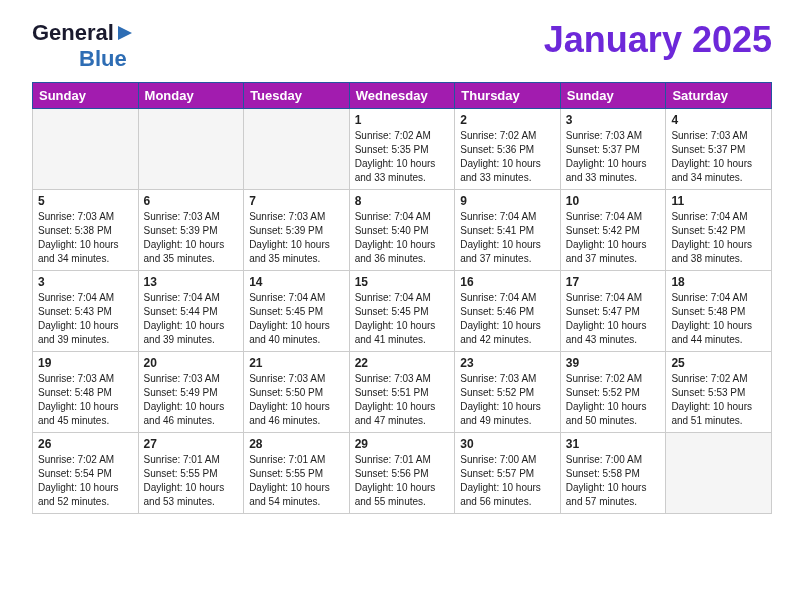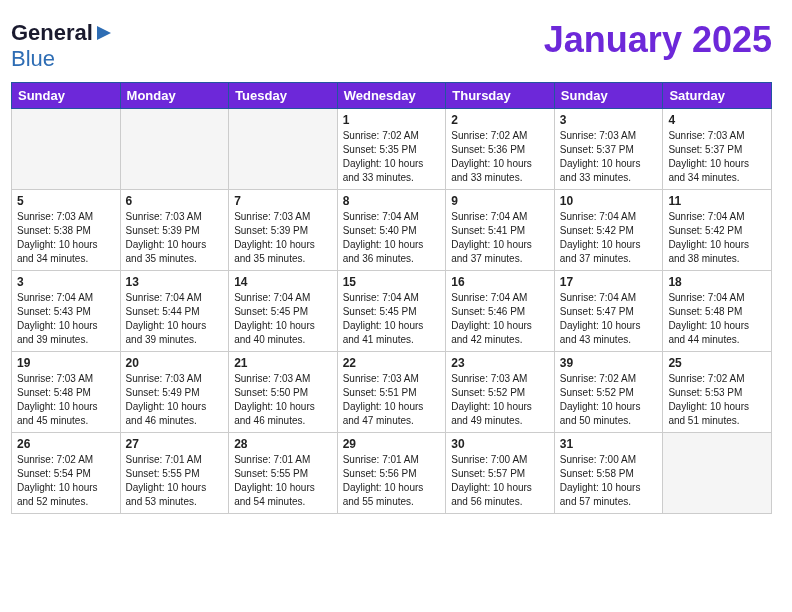--- a/index.html
+++ b/index.html
@@ -4,21 +4,21 @@
   <style>
     * { box-sizing: border-box; margin: 0; padding: 0; }
     body {
       font-family: Arial, sans-serif;
       background: #fff;
       width: 792px;
       min-height: 612px;
     }
     .page {
       width: 792px;
-      padding: 20px 20px 20px 11px;
+      padding: 20px 20px 20px 32px;
     }
     .header {
       display: flex;
       justify-content: space-between;
       align-items: flex-start;
       margin-bottom: 10px;
     }
     .logo {
       display: flex;
       flex-direction: column;
@@ -40,21 +40,21 @@
     .calendar-subtitle {
       font-size: 15px;
       color: #444;
     }
     .calendar {
       width: 100%;
       border-collapse: collapse;
       border: 1px solid #ccc;
     }
     .calendar th {
-      background-color: #6d28d9;
+      background-color: #a21caf;
       color: #fff;
       font-size: 13px;
       font-weight: bold;
       padding: 5px 6px;
       text-align: left;
       border: 1px solid #2255a0;
     }
     .calendar td {
       vertical-align: top;
       padding: 4px 5px;
@@ -86,21 +86,21 @@
 <div class="page">
   <div class="header">
     <div class="logo">
       <div class="logo-line">
         <span style="font-size:22px;font-weight:bold;color:#1a1a2e;">General</span>
         <svg width="18" height="18" viewBox="0 0 18 18" style="margin-left:2px;margin-top:0;">
           <polygon points="2,2 16,9 2,16" fill="#2e6db4"></polygon>
         </svg>
       </div>
       <div>
-        <span style="font-size:22px;font-weight:normal;color:#2e6db4;">Blue</span>
+        <span style="font-size:22px;font-weight:bold;color:#2e6db4;margin-left:47px;">Blue</span>
       </div>
     </div>
     <div class="title-block">
       <div class="calendar-title">January 2025</div>
     </div>
   </div>
 
   <table class="calendar">
     <thead>
       <tr>

